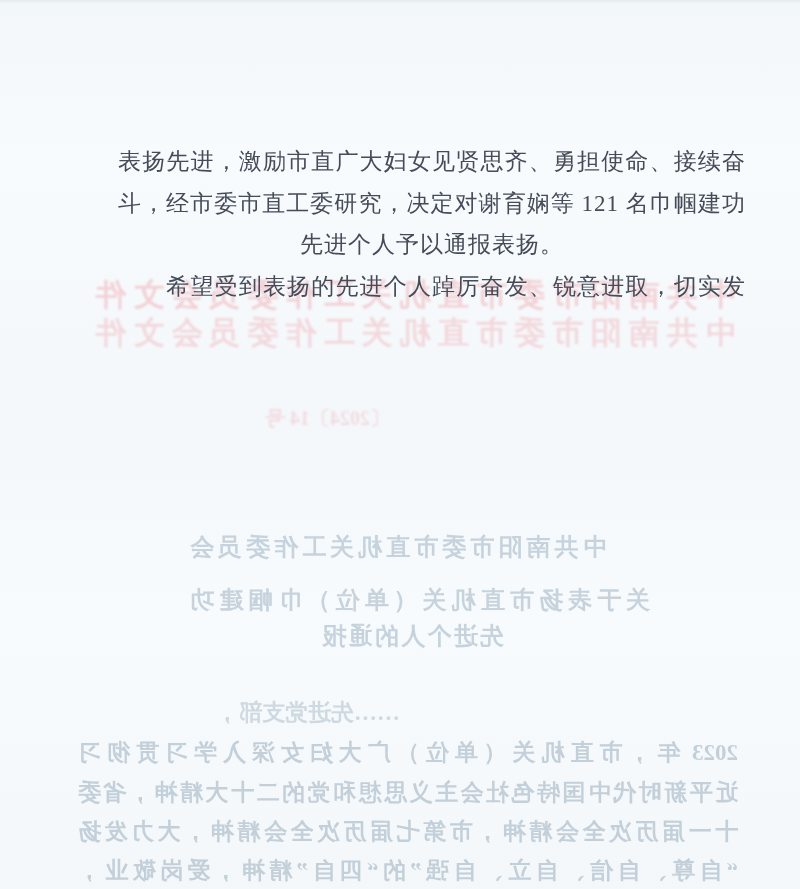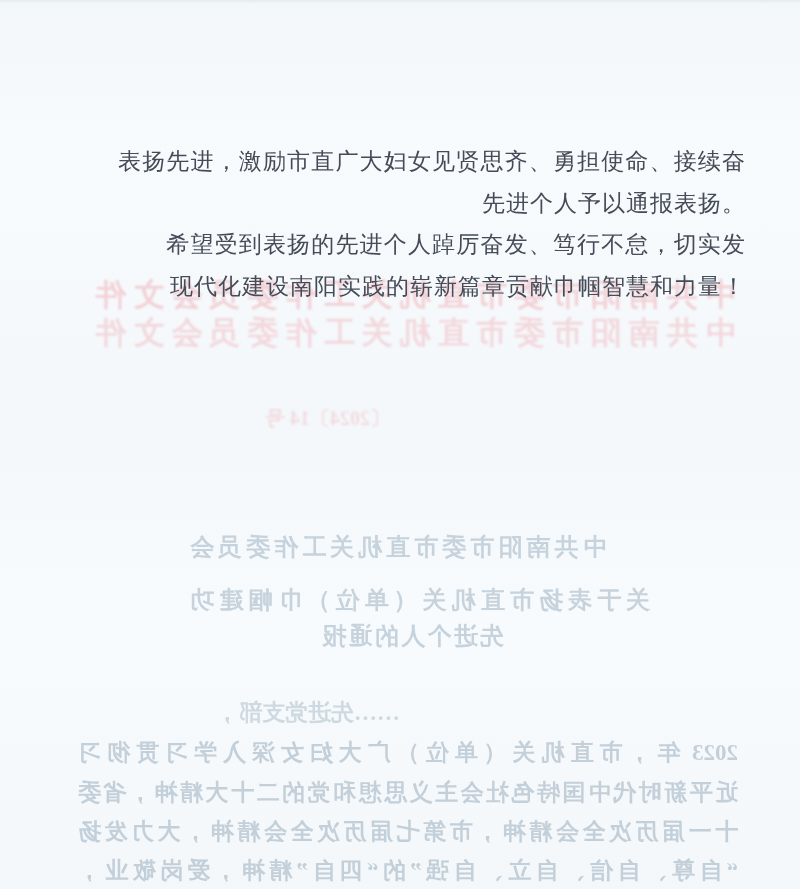--- a/index.html
+++ b/index.html
@@ -15,21 +15,21 @@
     font-family:"Liberation Serif","DejaVu Serif",serif;
   }
   
   .textblock{
     position:absolute;left:118px;top:141px;width:628px;
     color:#454c58;
     font-size:23px;line-height:41.6px;
     letter-spacing:1px;
   }
   .jline{text-align:justify;text-align-last:justify;white-space:nowrap;}
-  .eline{text-align:right;white-space:nowrap;}
+  .eline{text-align:center;white-space:nowrap;}
   
   .bleed{
     position:absolute;
     transform:scaleX(-1);
     white-space:nowrap;
     pointer-events:none;
   }
   .bleed-red{
     color:#ef9aa2;opacity:.42;filter:blur(1.3px);
     font-weight:bold;
@@ -69,18 +69,18 @@
   <div class="bleed bleed-gray gt3">先进个人的通报</div>
 
   <div class="bleed bleed-body bfrag">……先进党支部，</div>
   <div class="bleed bleed-body br1">2023 年，市直机关（单位）广大妇女深入学习贯彻习</div>
   <div class="bleed bleed-body br2">近平新时代中国特色社会主义思想和党的二十大精神，省委</div>
   <div class="bleed bleed-body br3">十一届历次全会精神，市第七届历次全会精神，大力发扬</div>
   <div class="bleed bleed-body br4">“自尊、自信、自立、自强”的“四自”精神，爱岗敬业，</div>
 
   <div class="textblock ink">
     <div class="jline">表扬先进，激励市直广大妇女见贤思齐、勇担使命、接续奋</div>
+    <div class="jline">斗，经市委市直工委研究，决定对谢育娴等 121 名巾帼建功</div>
     <div class="eline">先进个人予以通报表扬。</div>
-    <div class="jline">　　希望受到表扬的先进个人踔厉奋发、笃行不怠，切实发</div>
-    <div class="eline">现代化建设南阳实践的崭新篇章贡献巾帼智慧和力量！</div>
+    <div class="jline">　　希望受到表扬的先进个人踔厉奋发、锐意进取，切实发</div>
   </div>
 
 </div>
 
 </body></html>

